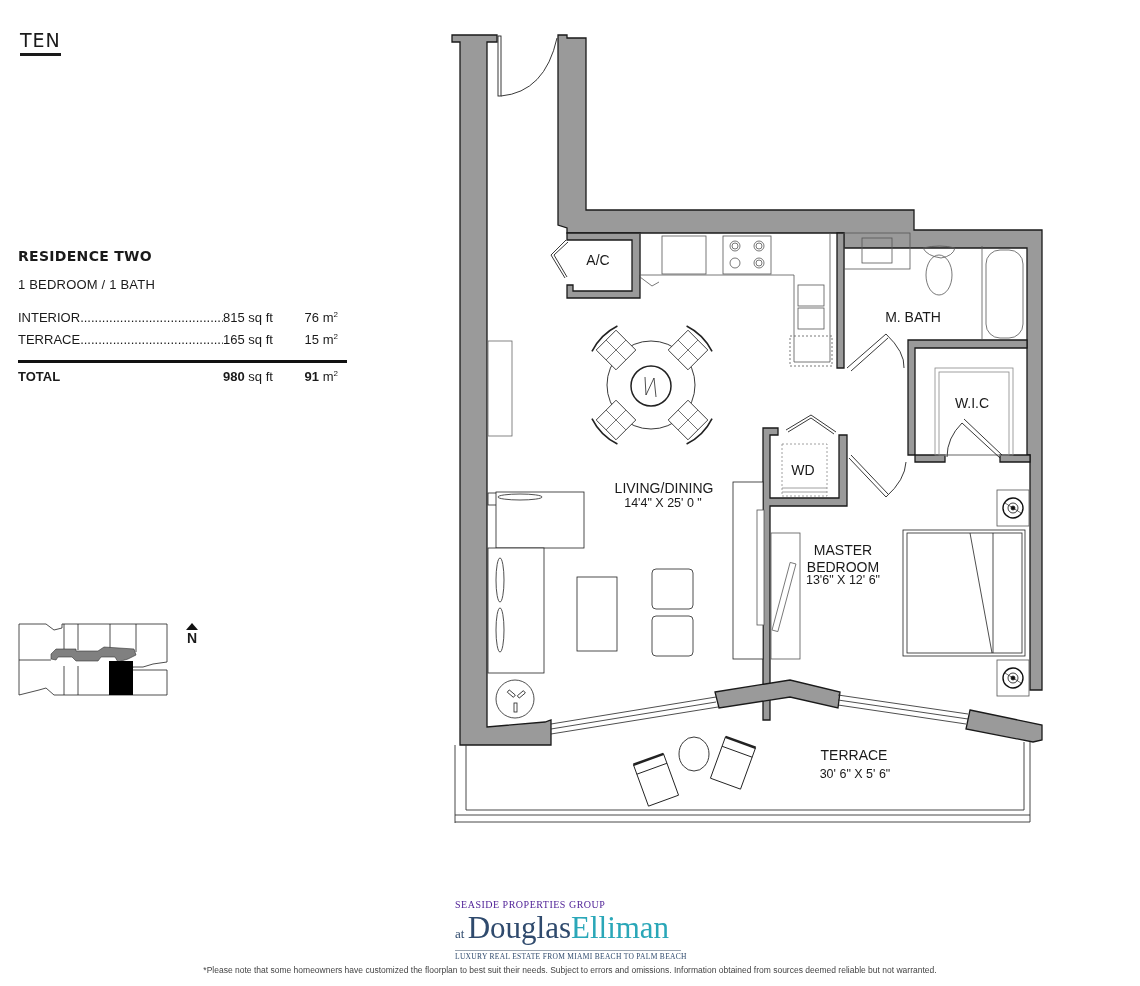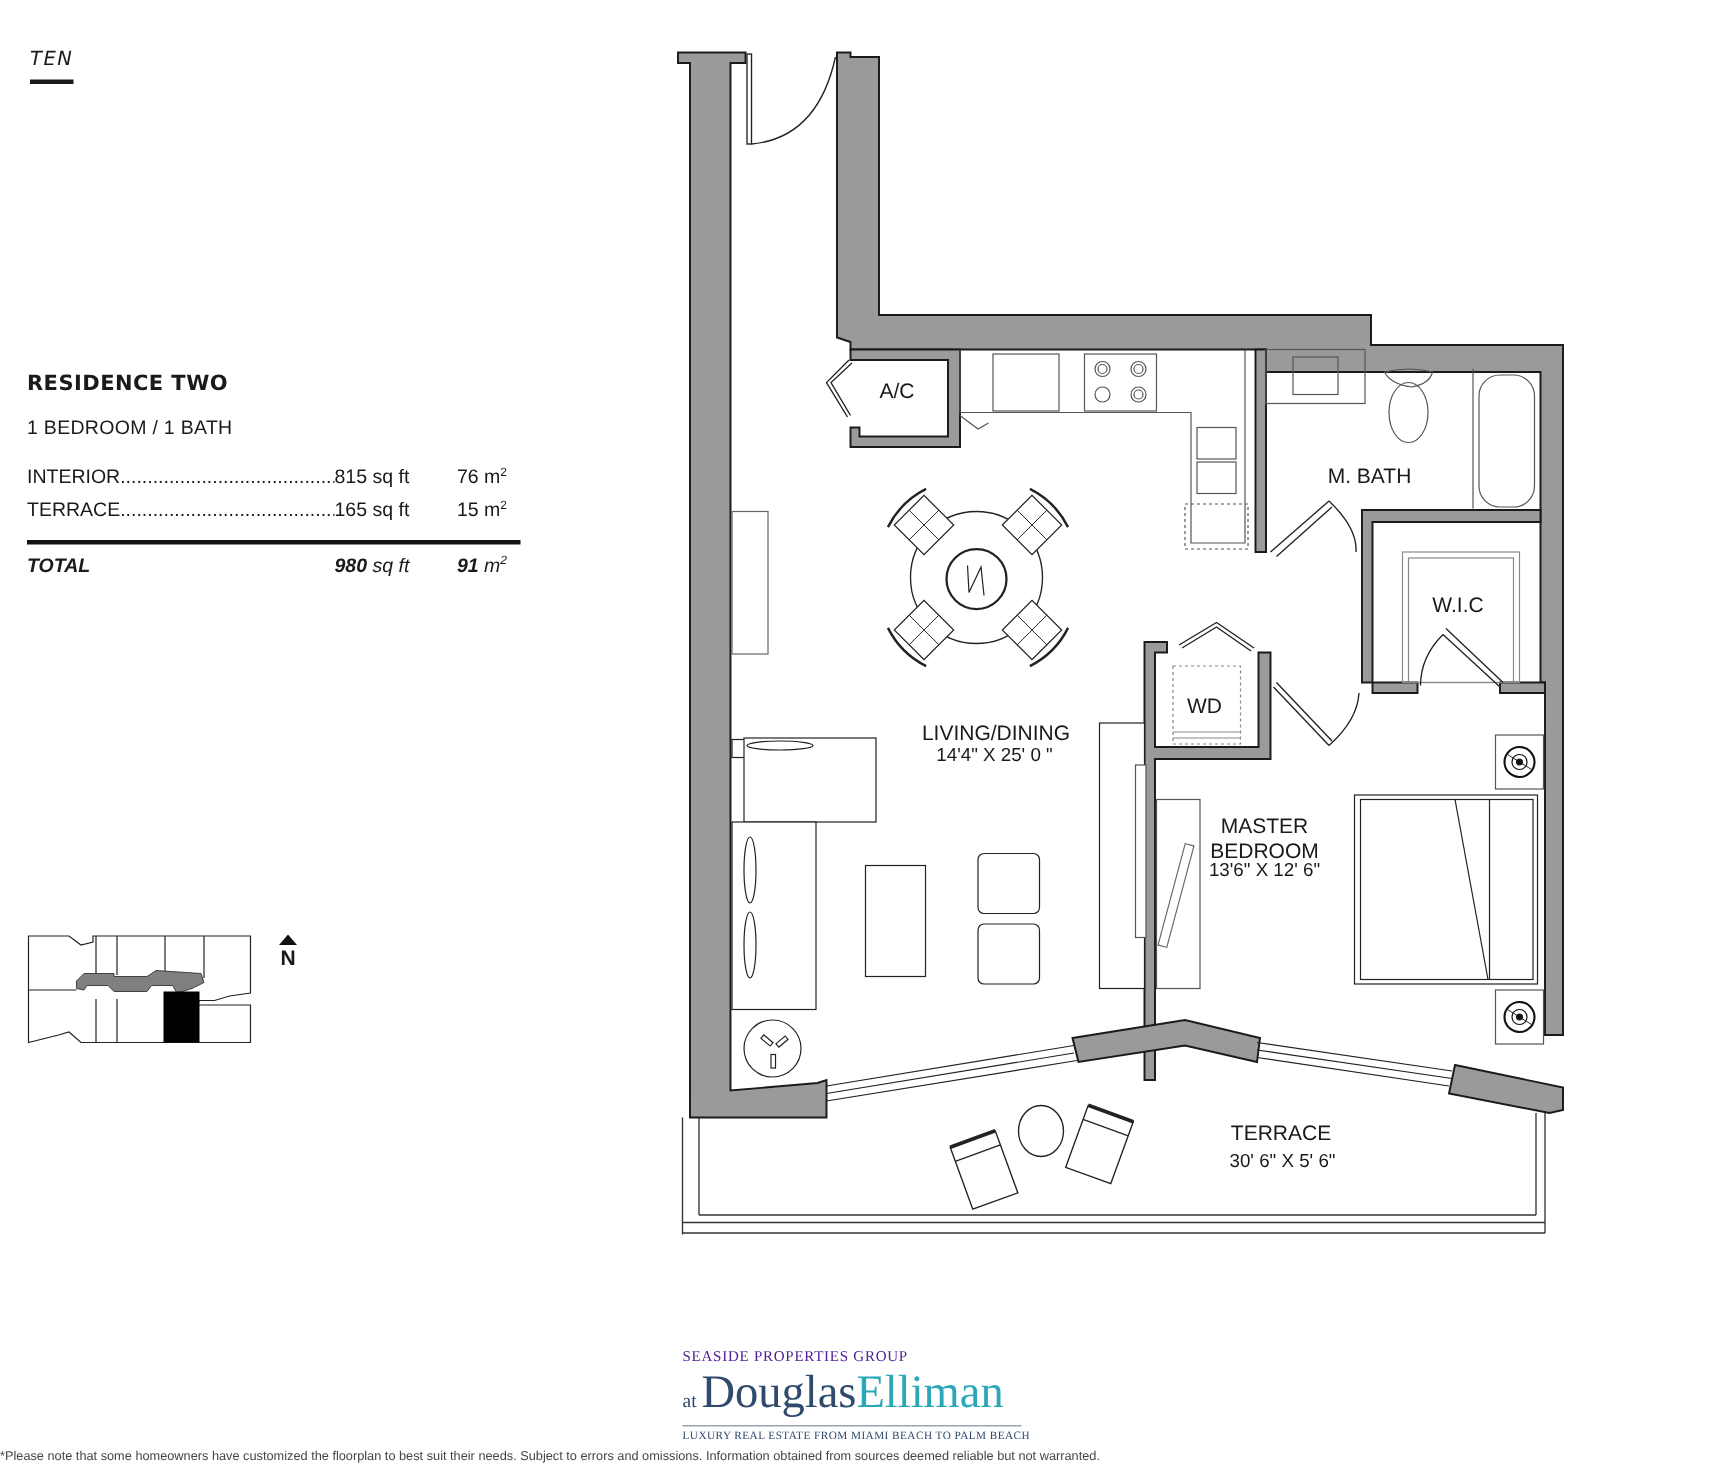--- a/index.html
+++ b/index.html
@@ -1,48 +1,48 @@
 <!DOCTYPE html>
 <html><head>
 <meta charset="utf-8">
 <style>
   html, body { margin:0; padding:0; background:#ffffff; }
   body { width:1140px; height:986px; position:relative; overflow:hidden; font-family:"Liberation Sans", sans-serif; color:#1a1a1a; }
   .logo { position:absolute; left:18px; top:28px; height:40px; display:flex; align-items:flex-start; }
   .logo-main { font-family:"DejaVu Sans", sans-serif; font-size:31px; letter-spacing:3px; font-weight:600; color:#1a1a1a; line-height:34px; }
-  .logo-sub { font-family:"DejaVu Sans", sans-serif; font-size:13px; letter-spacing:1px; font-weight:400; margin-left:2px; margin-top:0px; line-height:24px; border-bottom:3px solid #1a1a1a; padding-bottom:1px;font-style:italic; }
+  .logo-sub { font-family:"DejaVu Sans", sans-serif; font-size:19px; letter-spacing:1px; font-weight:400; margin-left:2px; margin-top:0px; line-height:24px; border-bottom:3px solid #1a1a1a; padding-bottom:1px; }
   .residence { position:absolute; left:18px; top:248px; width:330px; }
   .res-title { font-family:"DejaVu Sans", sans-serif; font-weight:bold; font-size:14px; letter-spacing:0.3px; }
   .res-sub { font-size:13px; margin-top:13px; letter-spacing:0.2px; }
   .area-table { margin-top:18px; font-size:13px; }
   .area-row { display:flex; align-items:baseline; height:22px; }
   .area-label { width:205px; overflow:hidden; white-space:nowrap; }
   .area-label .dots { letter-spacing:0px; }
   .area-sqft { width:65px; text-align:left; }
   .area-m2 { width:50px; text-align:right; }
   .area-divider { height:3px; background:#111; margin:6px 0 6px 0; width:329px; }
-  .area-total { font-weight:bold;font-style:italic; }
+  .area-total { font-weight:bold; }
   .area-total .unit { font-weight:normal; }
   sup { font-size:8px; }
   .keyplan { position:absolute; left:18px; top:622px; }
   .north { position:absolute; left:184px; top:623px; text-align:center; width:16px; }
   .north-arrow { width:0; height:0; border-left:6px solid transparent; border-right:6px solid transparent; border-bottom:7px solid #111; margin:0 auto; }
   .north-label { font-weight:bold; font-size:14px; line-height:16px; }
   .plan { position:absolute; left:0; top:0; }
   .room-label { font-family:"Liberation Sans", sans-serif; font-size:14px; fill:#1a1a1a; }
   .room-dim { font-family:"Liberation Sans", sans-serif; font-size:12.5px; fill:#1a1a1a; }
   .brand { position:absolute; left:455px; top:896px; width:240px; text-align:left; }
   .brand-top { font-family:"Liberation Serif", serif; font-size:10px; color:#4c1d95; letter-spacing:0.5px; line-height:17px; }
   .brand-mid { font-family:"Liberation Serif", serif; line-height:30px; white-space:nowrap; }
   .brand-at { font-size:13px; color:#2f4a6d; }
   .brand-douglas { font-size:31px; color:#2f4a6d; }
   .brand-elliman { font-size:31px; color:#2aa7b8; }
   .brand-rule { height:1px; background:#9aa4b0; width:226px; margin:1px 0 1px 0; }
   .brand-tag { font-family:"Liberation Serif", serif; font-size:7.5px; color:#2f4a6d; letter-spacing:0.3px; }
-  .disclaimer { position:absolute; left:0; width:1140px; top:965px; text-align:left; font-size:8.5px; color:#444; font-family:"Liberation Sans", sans-serif; }
+  .disclaimer { position:absolute; left:0; width:1140px; top:965px; text-align:center; font-size:8.5px; color:#444; font-family:"Liberation Sans", sans-serif; }
 </style>
 </head>
 <body>
 
 <div class="logo">
   <span class="logo-sub">TEN</span>
 </div>
 
 <div class="residence">
   <div class="res-title">RESIDENCE TWO</div>

